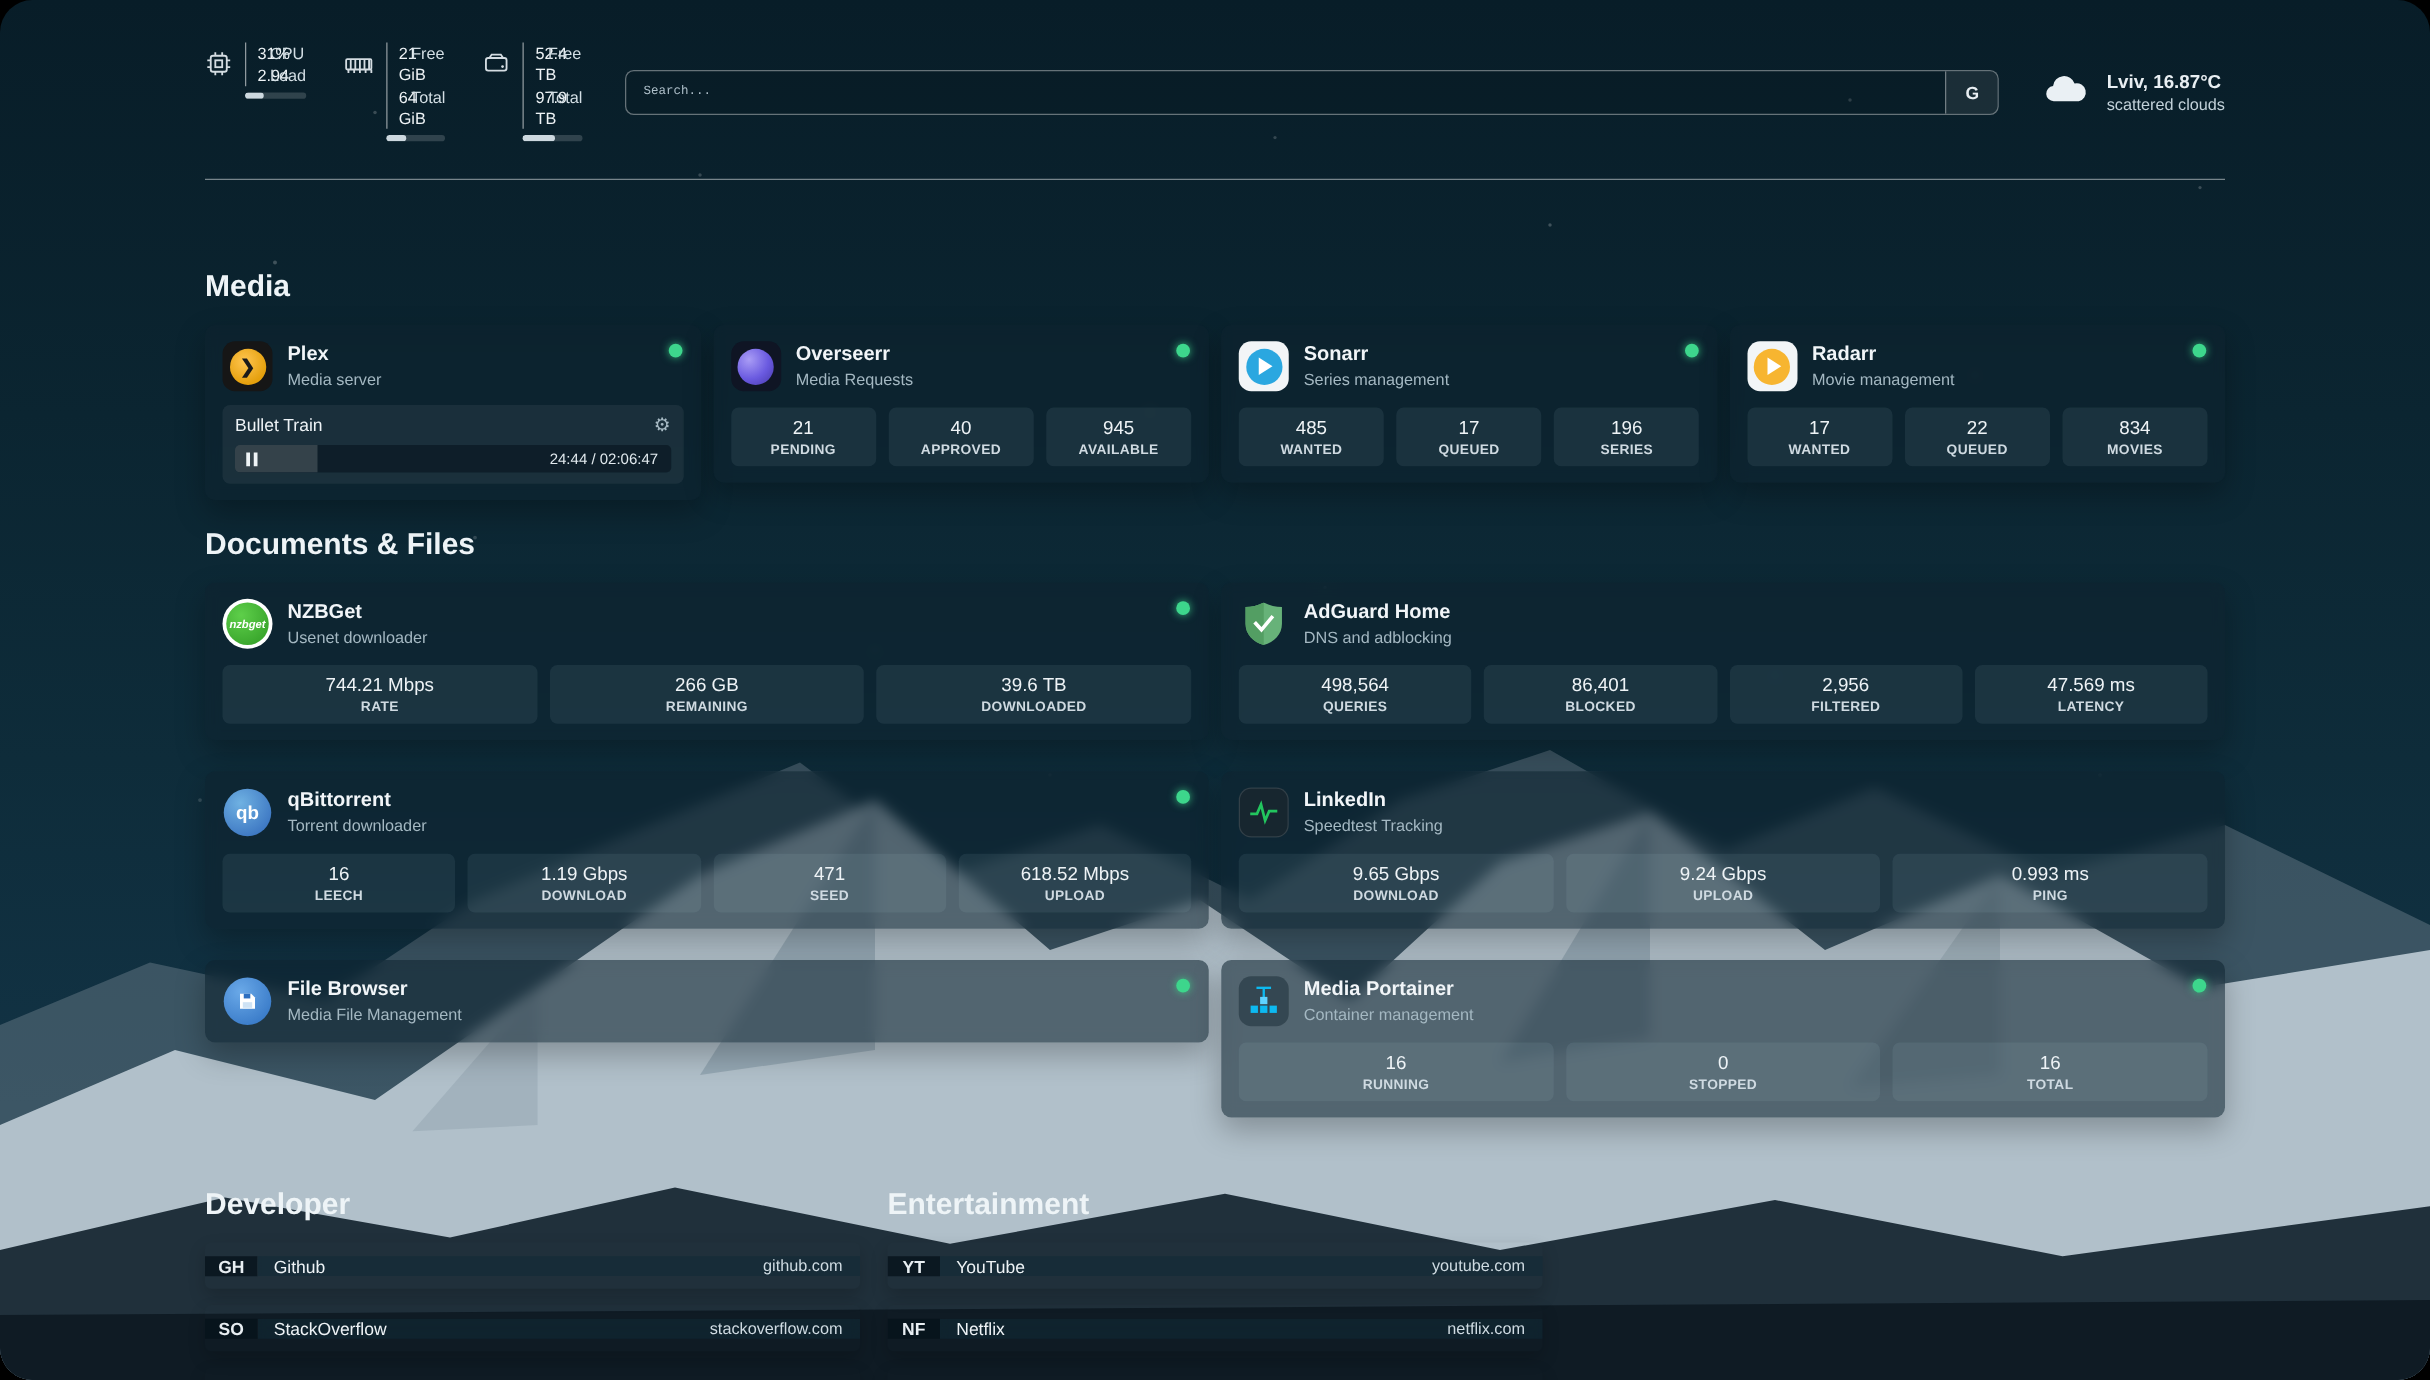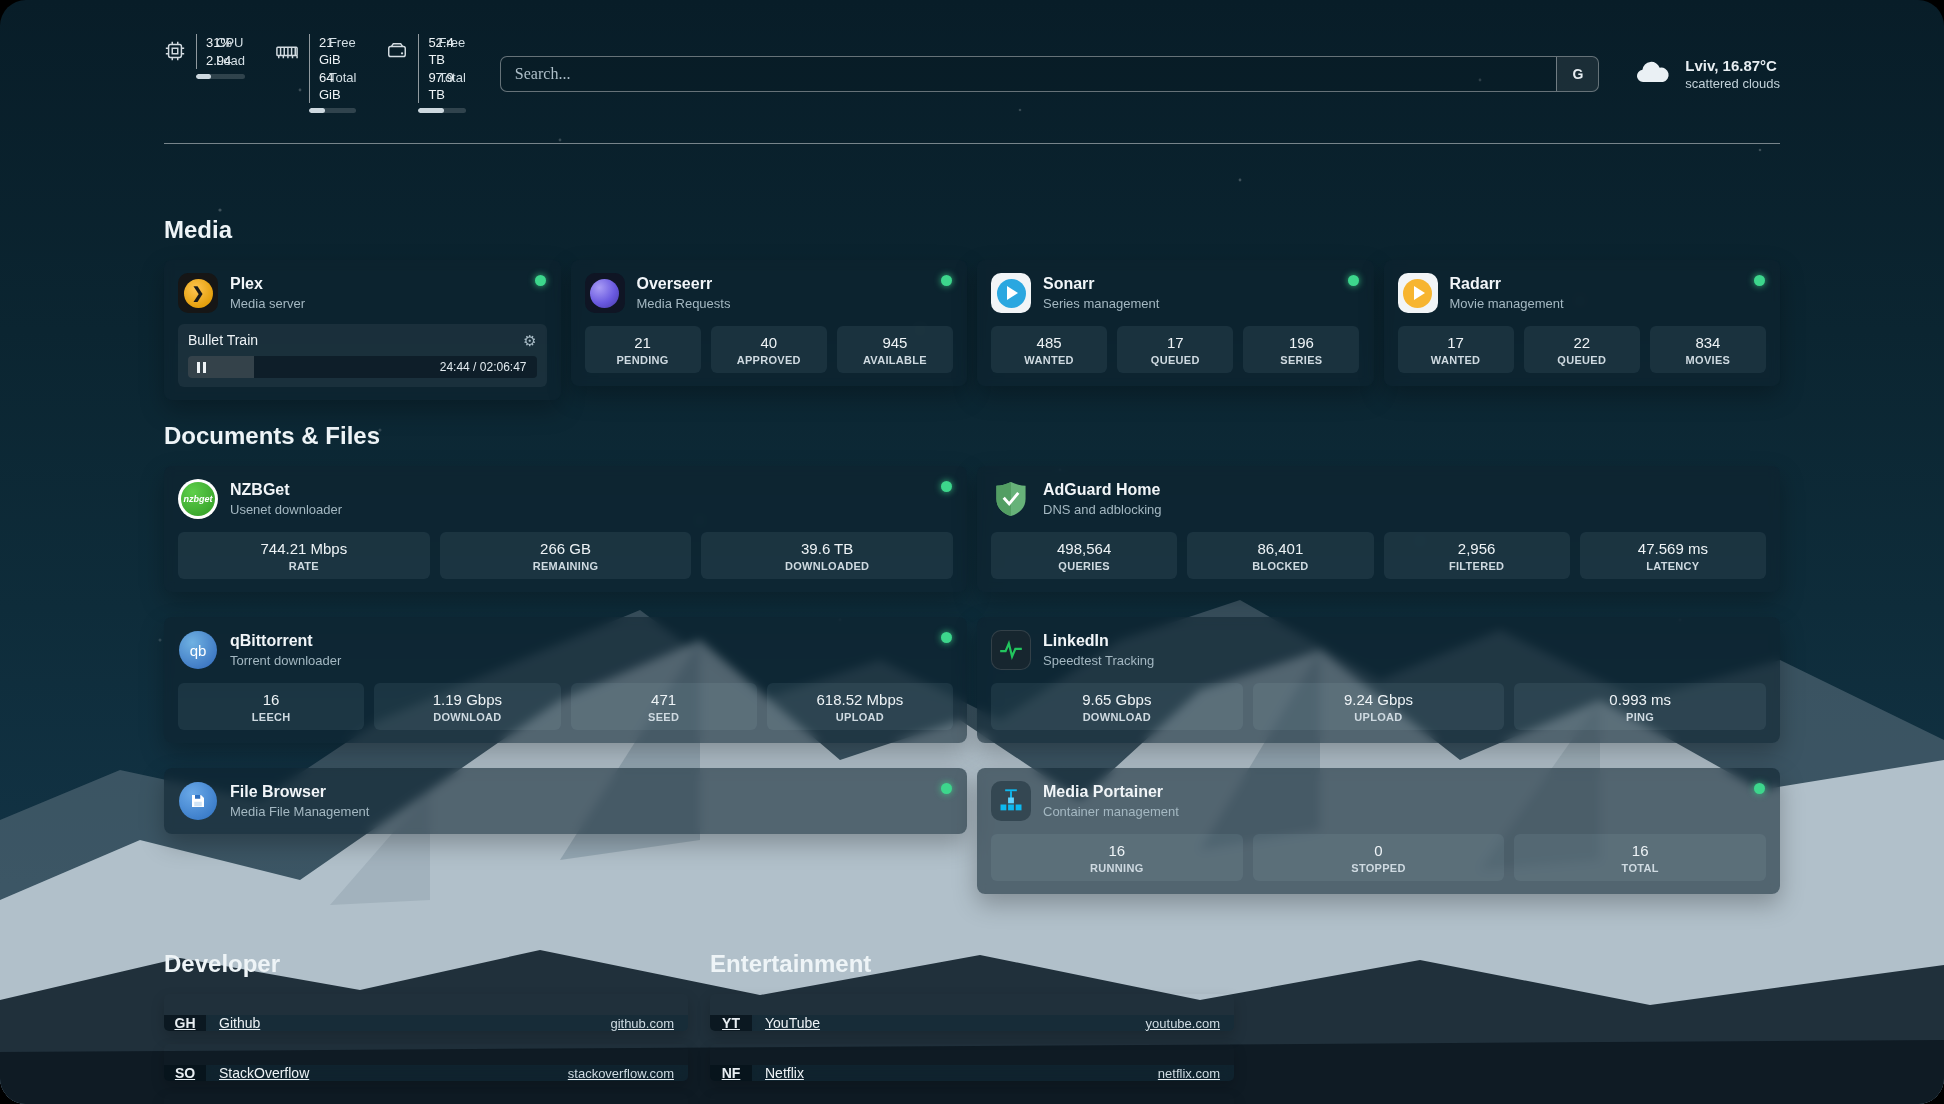--- a/index.html
+++ b/index.html
@@ -24,21 +24,21 @@
   .metric { display:flex; gap:10px; align-items:flex-start; }
   .m-icon { margin-top:6px; opacity:.95; }
   .m-grid { display:grid; grid-template-columns:auto 1px auto; column-gap:9px; row-gap:1px; font-size:13px; line-height:17px; }
   .m-num { text-align:right; color:#eef3f6; }
   .m-lab { text-align:left; color:#d3dee4; }
   .m-div { grid-row:1 / 3; width:1px; background:rgba(255,255,255,.55); }
   .m-bar { margin-top:5px; height:5px; border-radius:3px; background:rgba(255,255,255,.16); overflow:hidden; }
   .m-bar > i { display:block; height:100%; background:#cdd8df; border-radius:3px; }
 
   .searchbar { flex:1; display:flex; align-items:stretch; height:36px; border:1px solid rgba(255,255,255,.38); border-radius:7px; background:rgba(8,24,33,.25); overflow:hidden; }
-  .searchbar input { flex:1; background:transparent; border:none; outline:none; color:#e8eef2; font-size:16px; padding:0 14px; font-family:Liberation Serif, serif; }
+  .searchbar input { flex:1; background:transparent; border:none; outline:none; color:#e8eef2; font-size:10px; padding:0 14px; font-family:Liberation Mono, monospace; }
   .searchbar input::placeholder { color:#aebfc9; }
   .search-g { width:42px; border:none; border-left:1px solid rgba(255,255,255,.38); background:rgba(255,255,255,.08); color:#e8eef2; font-size:14px; font-weight:600; cursor:pointer; font-family:"Liberation Sans",sans-serif; }
 
   .weather { flex:none; display:flex; gap:12px; align-items:center; }
   .weather-loc { font-size:15px; font-weight:600; }
   .weather-cond { font-size:13px; color:#c2d1d9; margin-top:2px; }
 
   .divider { height:1px; background:rgba(255,255,255,.45); margin-top:30px; }
 
   
@@ -78,41 +78,41 @@
   .ic-overseerr { background:#0f1524; }
   .ic-overseerr .ov-ball { width:29px; height:29px; border-radius:50%; background:radial-gradient(circle at 32% 30%, #a99cf5, #6a5ae0 55%, #4638a8); }
   .ic-light { background:#f2f5f7; }
   .round-badge { width:29px; height:29px; border-radius:50%; display:flex; align-items:center; justify-content:center; }
   .sonarr-badge { background:#2aa7e0; }
   .radarr-badge { background:#f7b530; }
   .play-tri { width:0; height:0; border-left:11px solid #fff; border-top:7px solid transparent; border-bottom:7px solid transparent; margin-left:3px; }
   .ic-nzbget { background:#fff; border-radius:50%; }
   .nzb-ball { width:34px; height:34px; border-radius:50%; background:radial-gradient(circle at 35% 30%, #5ecf4a, #2f9a24); display:flex; align-items:center; justify-content:center; color:#fff; font-size:9px; font-weight:700; font-style:italic; }
   .ic-qbit { background:transparent; }
-  .qb-ball { width:38px; height:38px; border-radius:50%; background:radial-gradient(circle at 35% 30%, #6fb1e2, #2f67ba); display:flex; align-items:center; justify-content:center; color:#fff; font-size:15px; font-weight:400; }
+  .qb-ball { width:38px; height:38px; border-radius:50%; background:radial-gradient(circle at 35% 30%, #6fb1e2, #2f67ba); display:flex; align-items:center; justify-content:center; color:#fff; font-size:15px; font-weight:700; }
   .ic-fb { background:transparent; }
   .fb-ball { width:38px; height:38px; border-radius:50%; background:radial-gradient(circle at 35% 30%, #6aa9e8, #2d6fc0); display:flex; align-items:center; justify-content:center; }
   .ic-speedtest { background:#17262f; border:1px solid rgba(255,255,255,.12); }
   .ic-portainer { background:rgba(10,28,38,.4); }
 
   
   .now-playing { background:rgba(255,255,255,.06); border-radius:6px; padding:8px 10px 9px; margin-top:11px; }
   .np-titlerow { display:flex; align-items:center; }
   .np-title { font-size:14px; font-weight:500; color:#eef3f6; }
   .np-gear { margin-left:auto; color:#a7bac4; font-size:15px; cursor:pointer; line-height:1; }
   .seekbar { position:relative; height:22px; background:rgba(6,18,26,.55); border-radius:4px; margin-top:8px; overflow:hidden; display:flex; align-items:center; }
   .seek-fill { position:absolute; left:0; top:0; bottom:0; background:rgba(255,255,255,.16); }
   .pause { position:relative; z-index:1; margin-left:9px; width:9px; height:11px; border-left:3px solid #eef3f6; border-right:3px solid #eef3f6; cursor:pointer; }
   .seek-time { position:relative; z-index:1; margin-left:auto; margin-right:10px; font-size:12px; color:#e2eaef; }
 
   
   .grid-bookmarks { display:grid; grid-template-columns:repeat(3,1fr); column-gap:22px; align-items:start; }
   .bm-col { display:flex; flex-direction:column; }
   .bm-rows { display:flex; flex-direction:column; gap:13px; margin-top:16px; }
-  .bm-row { display:flex; align-items:flex-end; height:37px; border-radius:5px; overflow:hidden; cursor:pointer; box-shadow:0 6px 14px rgba(0,0,0,.18);text-decoration:underline; }
+  .bm-row { display:flex; align-items:center; height:37px; border-radius:5px; overflow:hidden; cursor:pointer; box-shadow:0 6px 14px rgba(0,0,0,.18); }
   .bm-abbr { flex:none; width:42px; display:flex; align-items:center; justify-content:center; background:rgba(5,18,26,.78); font-size:14px; font-weight:600; color:#e8eef2; }
   .bm-body { flex:1; display:flex; align-items:center; background:rgba(16,42,55,.55); backdrop-filter:blur(4px); }
   .bm-name { font-size:14px; color:#eef3f6; padding-left:13px; }
   .bm-url { margin-left:auto; font-size:13px; color:#cfdbe2; padding-right:14px; }
 </style>
 </head>
 <body>
 
 <div class="screen">
 

